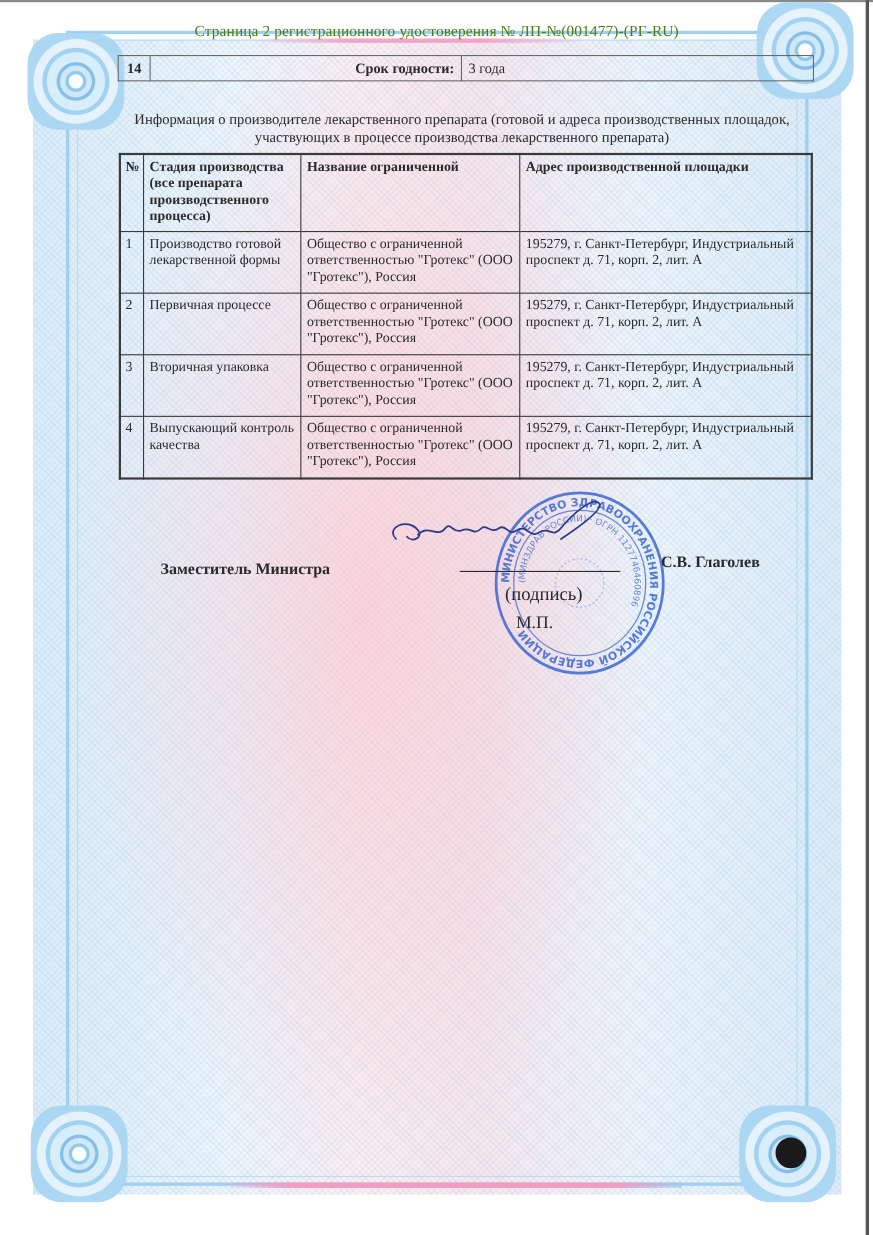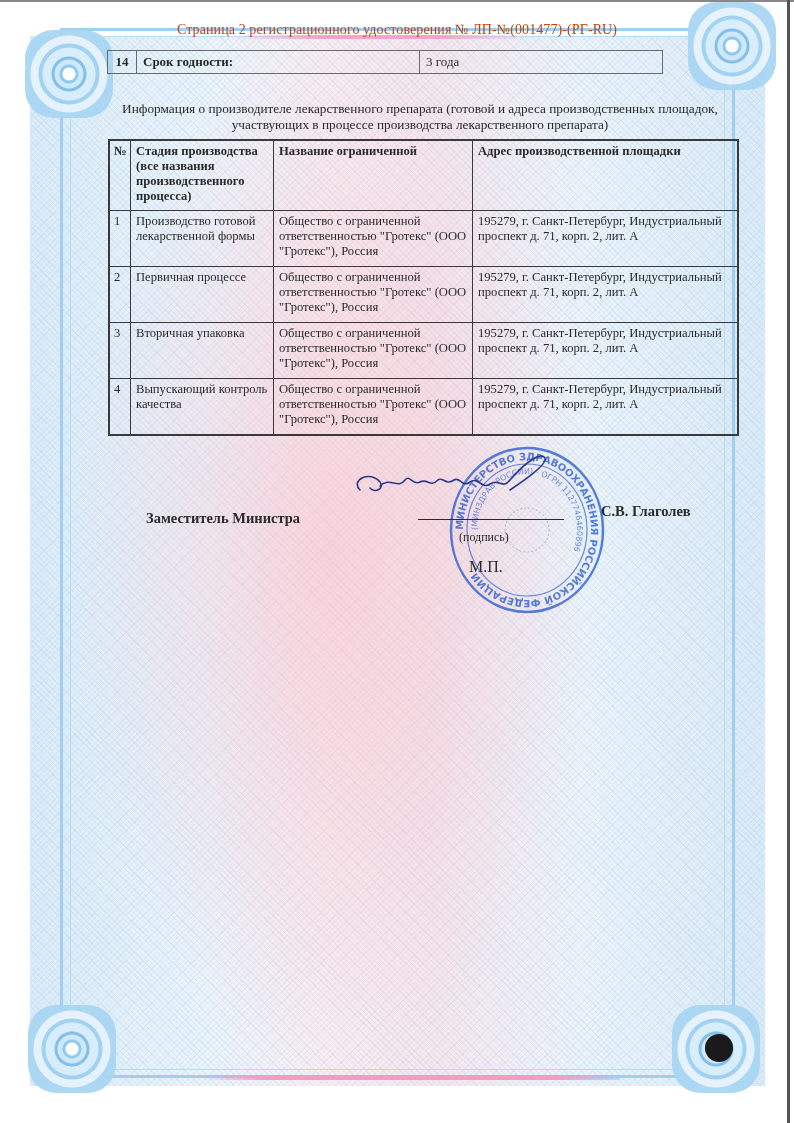--- a/index.html
+++ b/index.html
@@ -53,30 +53,30 @@
   .rosette.tr { left: 688px; top: 2px; }
   .rosette.bl { left: 28px; top: 1005px; }
   .rosette.br { left: 672px; top: 1005px; }
   .punch-hole {
     position: absolute; left: 705px; top: 1034px; width: 28px; height: 28px;
     border-radius: 50%; background: #1a1a1a;
   }
 
   .doc-title {
     position: absolute; left: 0; top: 22px; width: 794px; text-align: center;
-    font-size: 14px; color: #c2410c; letter-spacing: 0.1px;
+    font-size: 14px; color: #4d7c0f; letter-spacing: 0.1px;
   }
 
   table { border-collapse: collapse; }
   .t14 {
-    position: absolute; left: 107px; top: 50px; width: 556px;
+    position: absolute; left: 107px; top: 50px; width: 633px;
     font-size: 13px;
   }
   .t14 td {
-    border: 1px solid #6a6a6a; height: 22px; padding: 0 6px; vertical-align: middle;
+    border: 1px solid #6a6a6a; height: 22px; padding: 0 6px; vertical-align: middle; text-align: right;
   }
   .t14 .num { width: 22px; font-weight: bold; text-align: center; padding: 0 3px; }
   .t14 .label { width: 270px; font-weight: bold; }
   .t14 .value { text-align: left; }
 
   .info {
     position: absolute; left: 100px; top: 101px; width: 640px; text-align: center;
     font-size: 13.3px; line-height: 16px;
   }
 
@@ -98,21 +98,21 @@
   .sign-title {
     position: absolute; left: 110px; top: 510px; font-size: 14.5px; font-weight: bold; margin-left: 36px;
   }
   .sign-line {
     position: absolute; left: 418px; top: 519px; width: 146px; height: 1px; background: #2a2a2a;
   }
   .sign-name {
     position: absolute; left: 579px; top: 503px; font-size: 14.5px; font-weight: bold; padding-left: 22px;
   }
   .sign-caption {
-    position: absolute; left: 459px; top: 530px; font-size: 12px;
+    position: absolute; left: 459px; top: 530px; font-size: 17px;
   }
   .mp-label {
     position: absolute; left: 469px; top: 558px; font-size: 16px;
   }
   .stamp-svg { position: absolute; left: 448px; top: 446px; width: 158px; height: 168px; }
   .signature-svg { position: absolute; left: 350px; top: 450px; width: 200px; height: 60px; }
 </style>
 </head>
 <body>
 
@@ -143,21 +143,21 @@
 
 <div class="info">
   <div>Информация о производителе лекарственного препарата (готовой и адреса производственных площадок,</div>
   <div>участвующих в процессе производства лекарственного препарата)</div>
 </div>
 
 <table class="mtable">
   <tbody>
       <tr>
     <th class="c-num">№</th>
-    <th class="c-stage">Стадия производства (все названия производственного процесса)</th>
+    <th class="c-stage">Стадия производства (все препарата производственного процесса)</th>
     <th class="c-org">Название ограниченной</th>
     <th class="c-addr">Адрес производственной площадки</th>
   </tr>
   <tr>
     <td class="c-num">1</td>
     <td class="c-stage">Производство готовой лекарственной формы</td>
     <td class="c-org">Общество с ограниченной ответственностью "Гротекс" (ООО "Гротекс"), Россия</td>
     <td class="c-addr">195279, г. Санкт-Петербург, Индустриальный проспект д. 71, корп. 2, лит. А</td>
   </tr>
   <tr>

